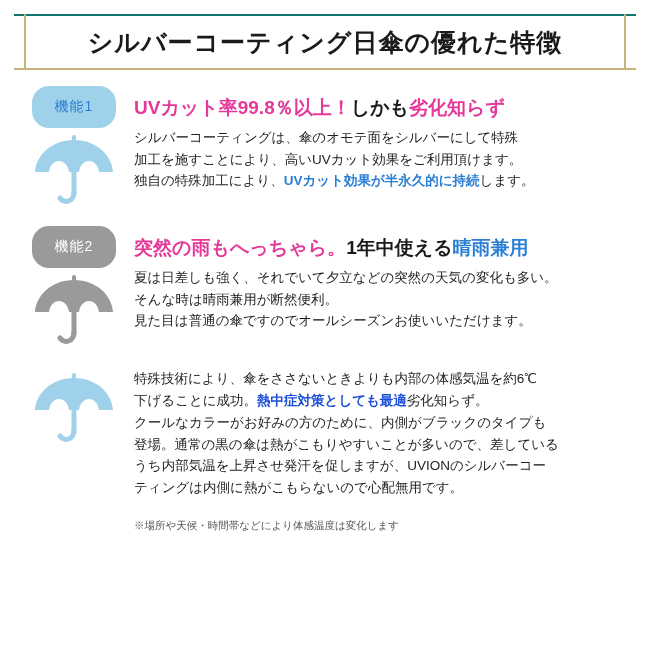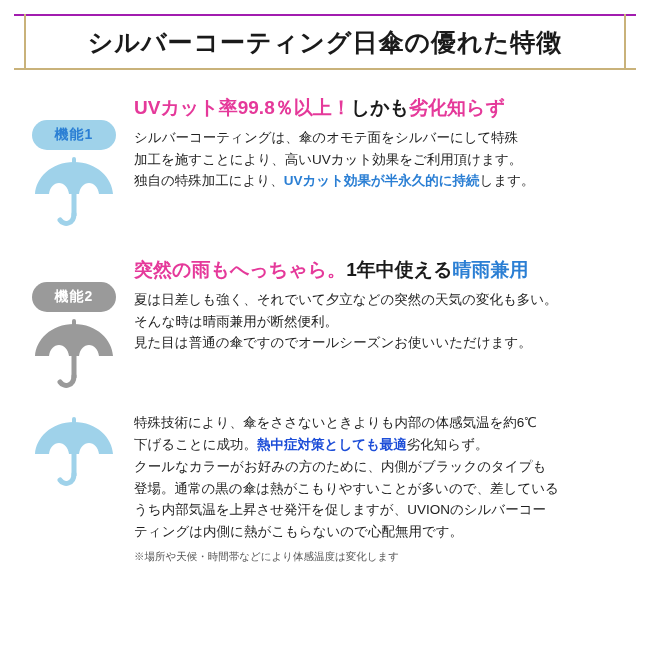--- a/index.html
+++ b/index.html
@@ -19,21 +19,21 @@
     width: 650px;
     height: 650px;
     box-sizing: border-box;
   }
 
   
   .header {
     position: relative;
     margin: 14px 14px 0 14px;
     height: 52px;
-    border-top: 2px solid #a21caf;
+    border-top: 2px solid #0f766e;
     border-bottom: 2px solid #c9b27a;
     background: #ffffff;
     display: flex;
     align-items: center;
     justify-content: center;
   }
   .header::before,
   .header::after {
     content: "";
     position: absolute;
@@ -62,30 +62,29 @@
   }
   .badge-col {
     width: 112px;
     flex: 0 0 112px;
     display: flex;
     flex-direction: column;
     align-items: center;
   }
   .badge {
     width: 84px;
-    height: 30px;
+    height: 42px;
     border-radius: 17px;
     display: flex;
     align-items: center;
     justify-content: center;
     font-size: 14px;
-    font-weight: bold;
+    font-weight: normal;
     color: #ffffff;
     letter-spacing: 1px;
-    margin-top: 34px;
   }
   .badge.blue { background: #9fd2ea; }
   .badge.gray { background: #9a9a9a; }
 
   .umbrella {
     margin-top: 4px;
   }
 
   .body-col {
     flex: 1 1 auto;
@@ -113,21 +112,21 @@
     color: #2b7fd4;
     font-weight: bold;
   }
   .f-body .hl-pink {
     color: #1d4ed8;
     font-weight: bold;
   }
   .note {
     font-size: 10.5px;
     color: #555555;
-    margin-top: 5px;
+    margin-top: 18px;
   }
   .feature-3 .f-body { margin-top: 2px; }
 </style>
 </head>
 <body>
 
 <div class="page">
 
   <div class="header">
     <div class="header-title">シルバーコーティング日傘の優れた特徴</div>

